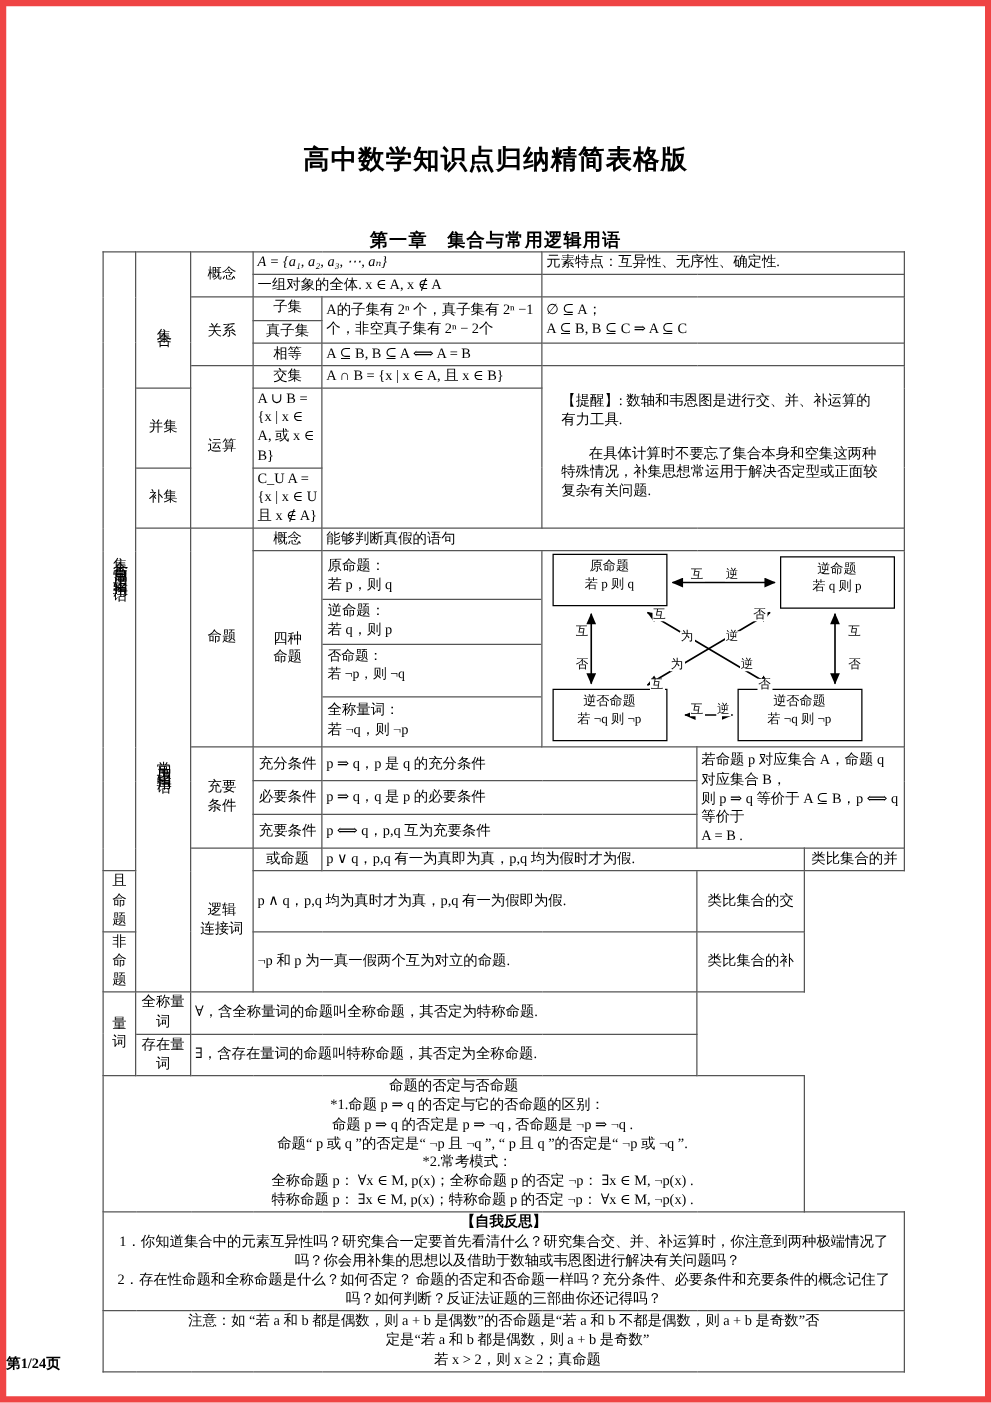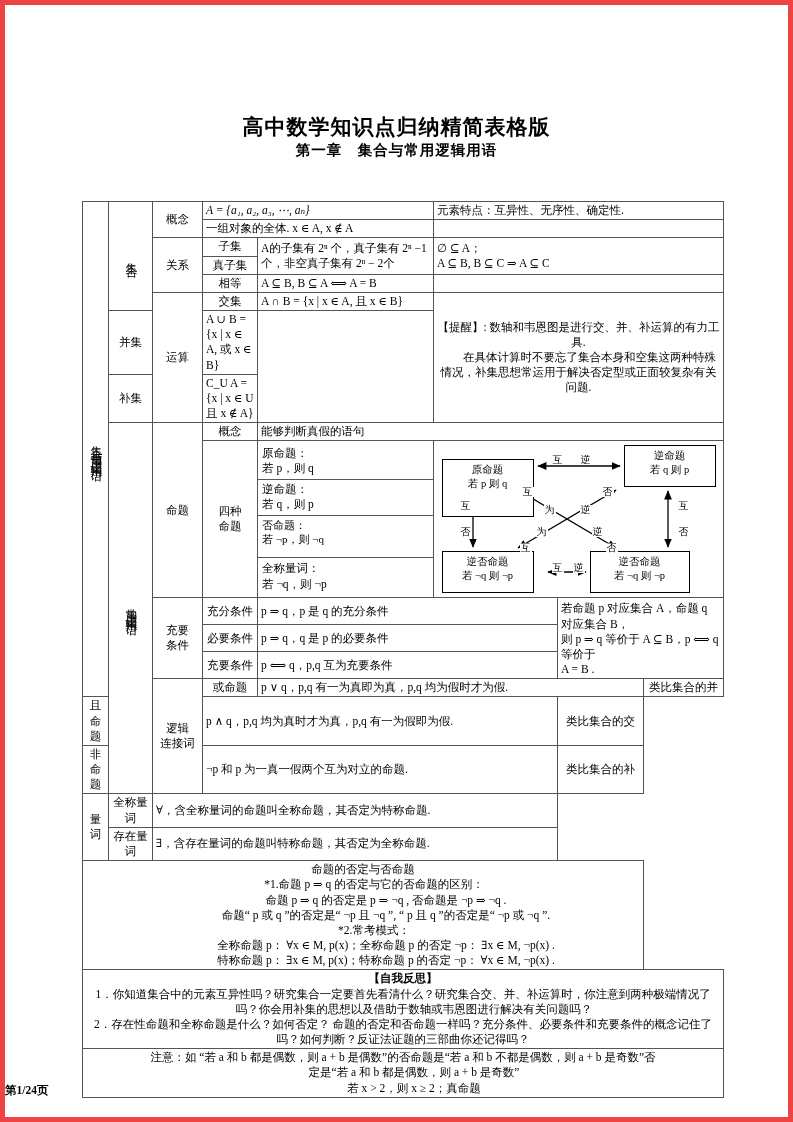--- a/index.html
+++ b/index.html
@@ -20,20 +20,21 @@
     text-align:center;
     font-size:21px;
     font-weight:bold;
     margin-top:108px;
     letter-spacing:1px;
   }
   .chapter-title{
     text-align:center;
     font-size:14.5px;
     font-weight:bold;
+    margin-top:42px;
     letter-spacing:1px;
   }
   .tbl-wrap{
     position:absolute;
     left:77px;top:196px;width:641px;
   }
   table.main{
     border-collapse:collapse;
     width:641px;
     table-layout:fixed;
@@ -51,41 +52,41 @@
     letter-spacing:3px;
     white-space:nowrap;
     margin:0 auto;
     font-size:12px;
   }
   .vcell{text-align:center;padding:0;}
   .ctr{text-align:center;}
   .lft{text-align:left;margin-left:32px;}
   .m{font-style:italic;font-family:"Liberation Serif","DejaVu Serif",serif;}
   .tip{font-size:11.5px;line-height:1.42;text-align:left;padding:3px 4px;}
-  .tip p{margin:0;text-align:center;}
+  .tip p{margin:12px;}
   .tip .ind{text-indent:22px;}
   .blk{
     text-align:center;font-size:11.5px;line-height:1.5;padding:3px 5px;
   }
   .blk p{margin:0;}
   .i1{padding-left:22px;}
   .i2{padding-left:46px;}
   .i3{padding-left:30px;}
   .hang{padding-left:22px;text-indent:-22px;}
   .b{font-weight:bold;}
   
   .diagram{
     position:relative;width:278px;height:152px;margin:2px auto;
   }
   .dbox{
     position:absolute;border:1.2px solid #000;background:#fff;
     text-align:center;font-size:10.5px;line-height:1.25;
     padding:3px 2px;box-sizing:border-box;
   }
-  .d-tl{left:2px;top:16px;width:92px;height:58px;}
+  .d-tl{left:2px;top:0;width:92px;height:42px;}
   .d-tr{left:184px;top:2px;width:92px;height:42px;}
   .d-bl{left:2px;top:108px;width:92px;height:42px;}
   .d-br{left:150px;top:108px;width:100px;height:42px;}
   .dlbl{position:absolute;font-size:10px;background:#fff;padding:0 1px;line-height:1;}
   .dsvg{position:absolute;left:0;top:0;}
   .footer{
     position:absolute;left:0;right:0;top:1078px;
     text-align:left;font-size:11.5px;font-weight:bold;
   }
 </style>

